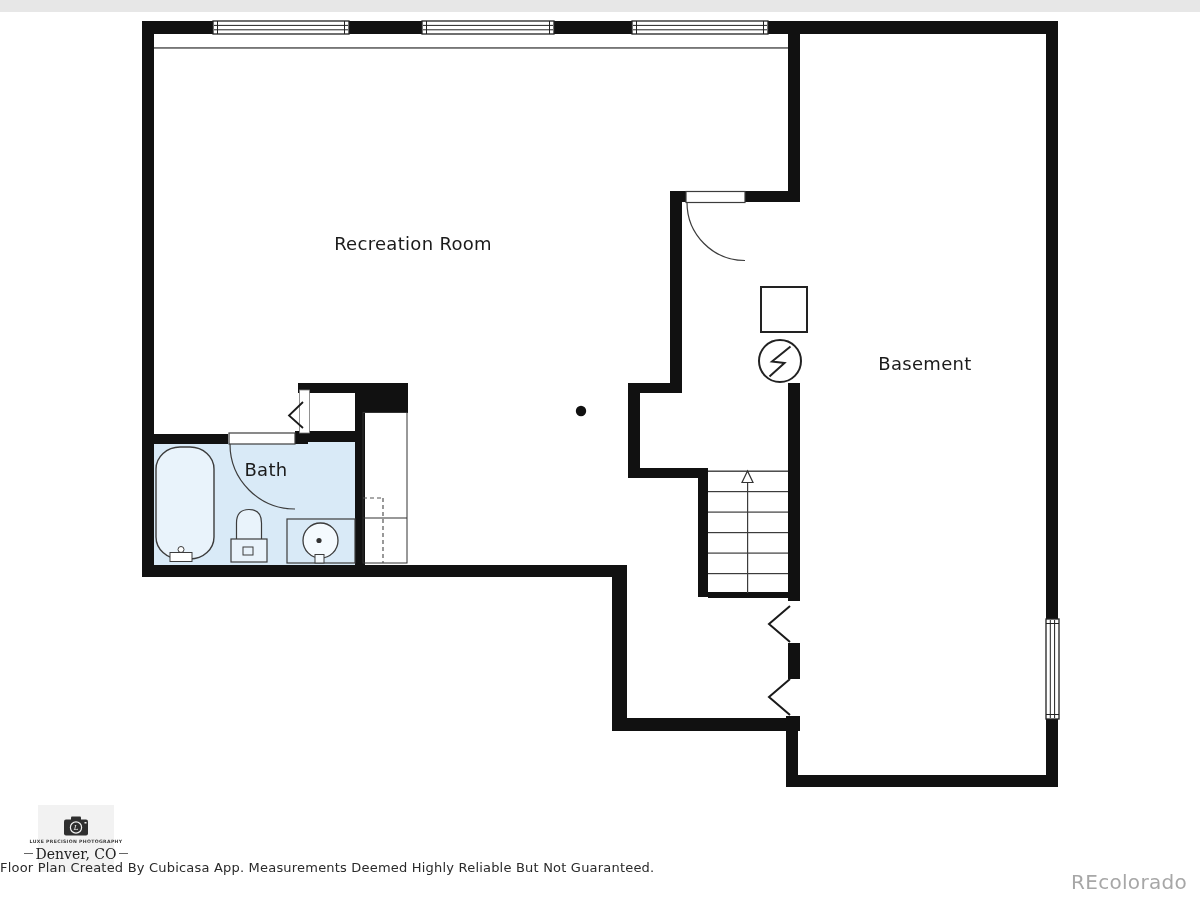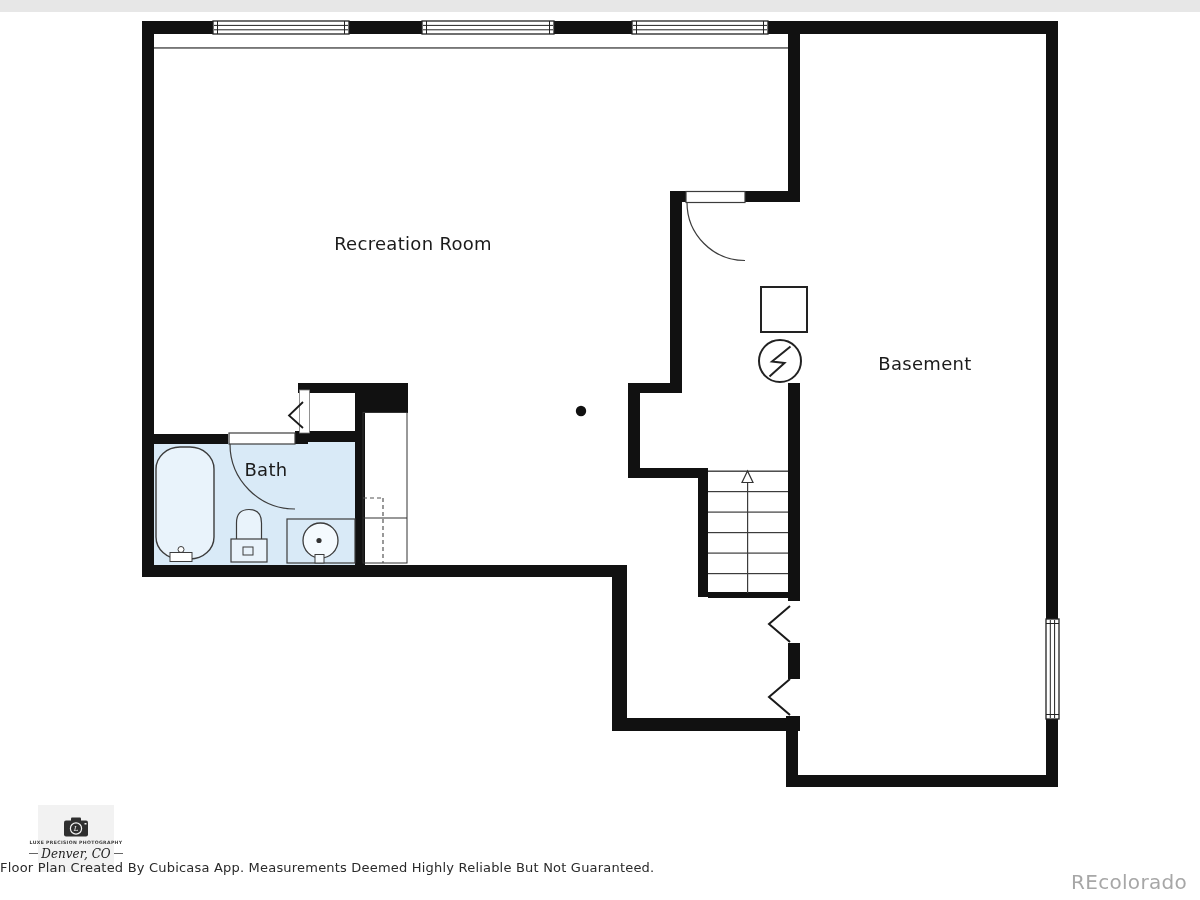--- a/index.html
+++ b/index.html
@@ -10,21 +10,21 @@
   .room-label { font-family:"DejaVu Sans", sans-serif; font-size:18px; fill:#1b1b1b; letter-spacing:.3px; }
   .thin { fill:#3c3c3c; }
   #footer-disclaimer { position:absolute; left:0; top:860px; width:1200px; text-align:left;
     font-size:13px; color:#2a2a2a; letter-spacing:.2px; }
   #watermark { position:absolute; right:13px; top:870px; font-size:20px; color:#a7a7a7; letter-spacing:.3px; }
   #logo-card { position:absolute; left:38px; top:805px; width:76px; height:67px; background:#f2f2f2;
     display:flex; flex-direction:column; align-items:center; justify-content:center; gap:2px; }
   #logo-line1 { font-size:4.6px; font-weight:bold; color:#3b3b3b; letter-spacing:.35px; white-space:nowrap; }
   .logo-line2-wrap { display:flex; align-items:center; gap:3px; }
   .flourish { width:9px; height:0; border-top:1px solid #666; }
-  #logo-line2 { font-family:"DejaVu Serif", serif; font-style:italic; font-size:12px; color:#222; white-space:nowrap; }
+  #logo-line2 { font-family:"DejaVu Serif", serif; font-size:14px; color:#222; white-space:nowrap; }
 </style>
 </head>
 <body>
 
 <div id="top-strip"></div>
 
 <svg id="plan-svg" width="1200" height="900" viewBox="0 0 1200 900">
 
   <rect x="154" y="442" width="201" height="123" fill="#d9eaf7"></rect>
 

